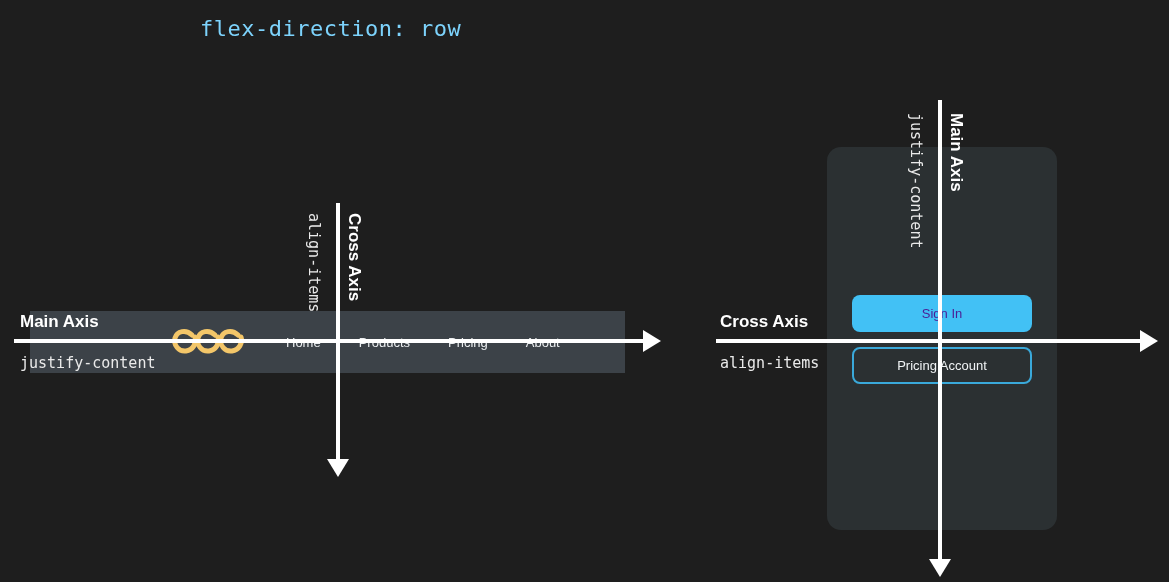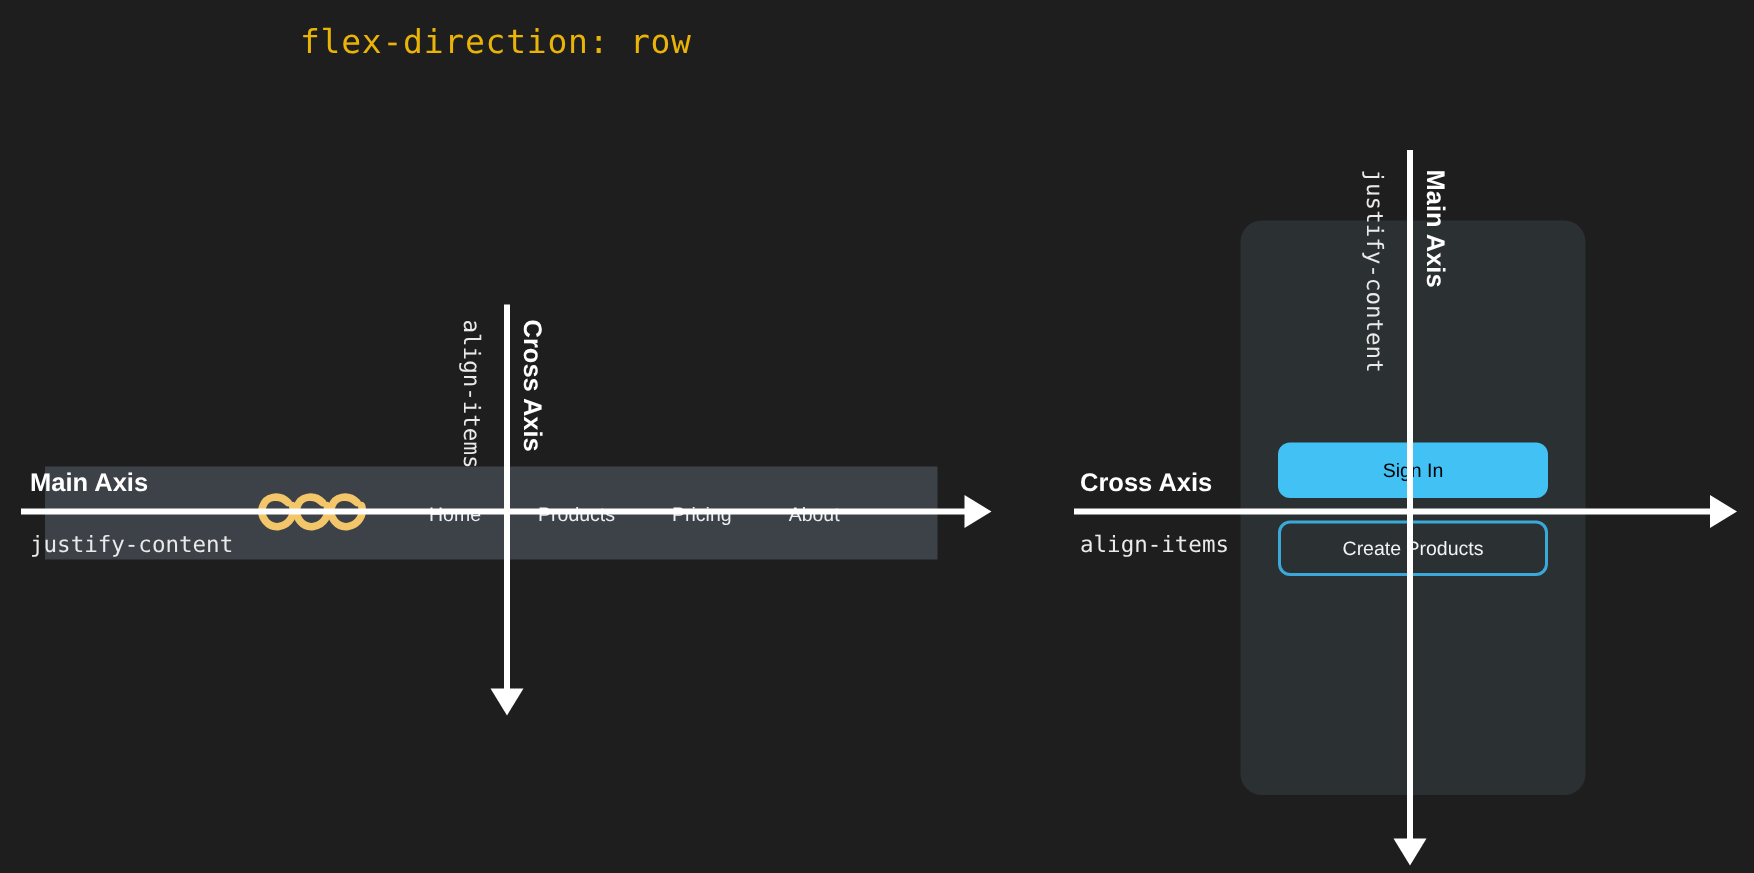--- a/index.html
+++ b/index.html
@@ -15,21 +15,21 @@
     background: #1e1e1e;
     overflow: hidden;
     font-family: "Liberation Sans", sans-serif;
   }
 
   
   .panel-title {
     position: absolute;
     font-family: "DejaVu Sans Mono", monospace;
     font-size: 22px;
-    color: #eab308;
+    color: #7dd3fc;
     letter-spacing: 0.5px;
     white-space: nowrap;
   }
   #title-row    { left: 200px; top: 16px; }
   #title-column { left: 782px; top: 16px; }
 
   
   .axis-h {
     position: absolute;
     height: 4px;
@@ -132,21 +132,21 @@
     border-radius: 8px;
     display: flex;
     align-items: center;
     justify-content: center;
     font-family: "Liberation Sans", sans-serif;
     font-size: 13px;
     box-sizing: border-box;
   }
   .btn-primary {
     background: #42c1f5;
-    color: #000000;
+    color: #4c1d95;
   }
   .btn-outline {
     background: transparent;
     border: 2px solid #3aa9da;
     color: #f0f3f5;
   }
 </style>
 </head>
 <body>
 
@@ -180,21 +180,21 @@
   <div class="arrow-down" style="left:327px; top:459px;"></div>
 
   <div class="lab-bold" style="left:20px; top:312px;">Main Axis</div>
   <div class="lab-mono" style="left:20px; top:354px;">justify-content</div>
 
   <div class="lab-bold rot" style="left:364px; top:213px;">Cross Axis</div>
   <div class="lab-mono rot" style="left:323px; top:213px;">align-items</div>
 
   <div id="col-container">
     <div class="btn btn-primary">Sign In</div>
-    <div class="btn btn-outline">Create Products</div>
+    <div class="btn btn-outline">Pricing Account</div>
   </div>
 
   <div class="axis-h" style="left:716px; top:339px; width:425px;"></div>
   <div class="arrow-right" style="left:1140px; top:330px;"></div>
 
   <div class="axis-v" style="left:938px; top:100px; height:460px;"></div>
   <div class="arrow-down" style="left:929px; top:559px;"></div>
 
   <div class="lab-bold" style="left:720px; top:312px;">Cross Axis</div>
   <div class="lab-mono" style="left:720px; top:354px;">align-items</div>

